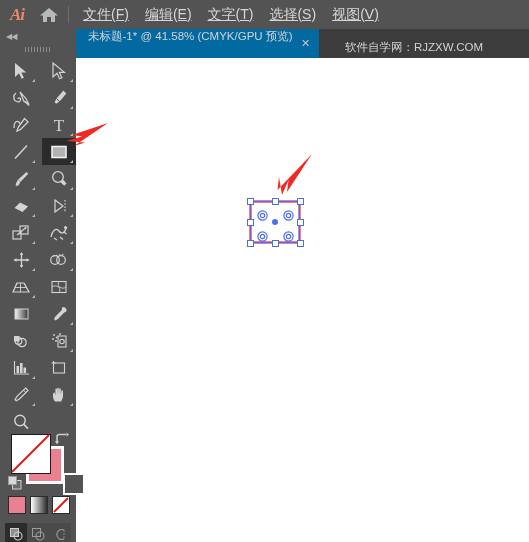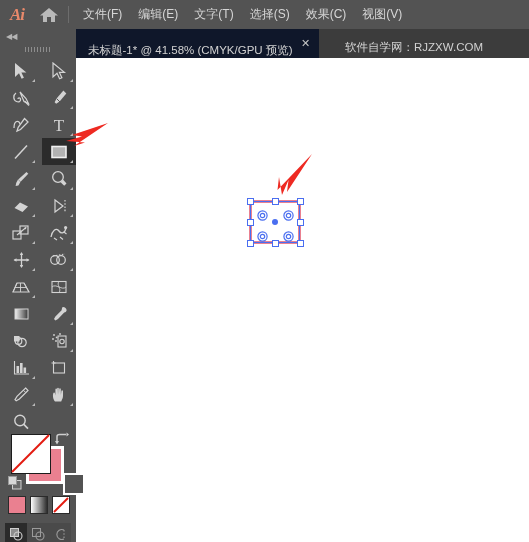--- a/index.html
+++ b/index.html
@@ -20,34 +20,34 @@
     width:34px;height:29px;display:flex;align-items:center;justify-content:center;
     color:#e8896b;font-size:17px;font-weight:bold;font-style:italic;
     font-family:"Liberation Serif","DejaVu Serif",serif;letter-spacing:-1px;
   }
   .home-icon{
     width:30px;height:29px;display:flex;align-items:center;justify-content:center;
   }
   .menu-sep{width:1px;height:17px;background:#6d6d6d;margin:0 6px 0 4px;}
   .menu-items{display:flex;align-items:center;}
   .menu-item{
-    color:#d6d6d6;font-size:12px;padding:3px 8px;white-space:nowrap;cursor:default;
+    color:#d6d6d6;font-size:14px;padding:3px 8px;white-space:nowrap;cursor:default;text-decoration:underline;
   }
 
   
   .tabbar{
     position:absolute;left:0;top:29px;width:529px;height:29px;
     background:#3c3c3c;
   }
   .tab-left-pad{
     position:absolute;left:0;top:0;width:76px;height:29px;background:#535353;
   }
   .doc-tab{
     position:absolute;left:76px;top:0;height:29px;
-    background:#0f172a;display:flex;align-items:flex-end;
+    background:#0369a1;display:flex;align-items:flex-start;
     padding:0 0 0 12px;
   }
   .doc-tab-title{color:#d2d2d2;font-size:11.5px;white-space:nowrap;}
   .tab-close{
     width:26px;height:29px;display:flex;align-items:center;justify-content:center;
     color:#c6c6c6;font-size:11px;cursor:default;
   }
   .watermark{
     position:absolute;left:345px;top:4px;height:29px;
     display:flex;align-items:center;color:#d2d2d2;font-size:11.5px;white-space:nowrap;
@@ -190,21 +190,20 @@
       <svg width="20" height="18" viewBox="0 0 20 18">
         <path d="M10 2 L19 9.5 L16 9.5 L16 16 L12 16 L12 11 L8 11 L8 16 L4 16 L4 9.5 L1 9.5 Z" fill="#b9b9b9"></path>
       </svg>
     </div>
     <div class="menu-sep"></div>
     <div class="menu-items">
       <div class="menu-item">文件(F)</div>
       <div class="menu-item">编辑(E)</div>
       <div class="menu-item">文字(T)</div>
       <div class="menu-item">选择(S)</div>
-      <div class="menu-item">效果(C)</div>
       <div class="menu-item">视图(V)</div>
     </div>
   </div>
 
   <div class="tabbar">
     <div class="tab-left-pad"></div>
     <div class="doc-tab">
       <span class="doc-tab-title">未标题-1* @ 41.58% (CMYK/GPU 预览)</span>
       <span class="tab-close">✕</span>
     </div>

